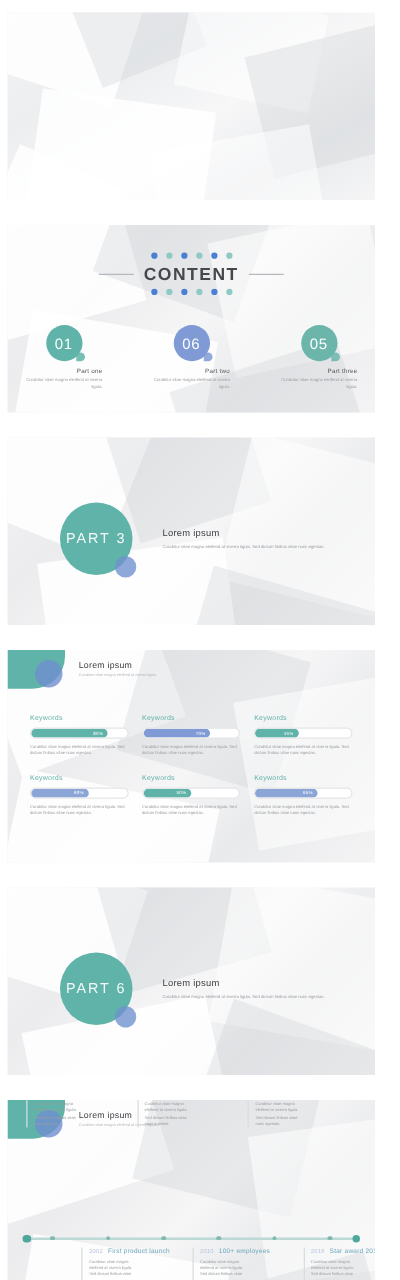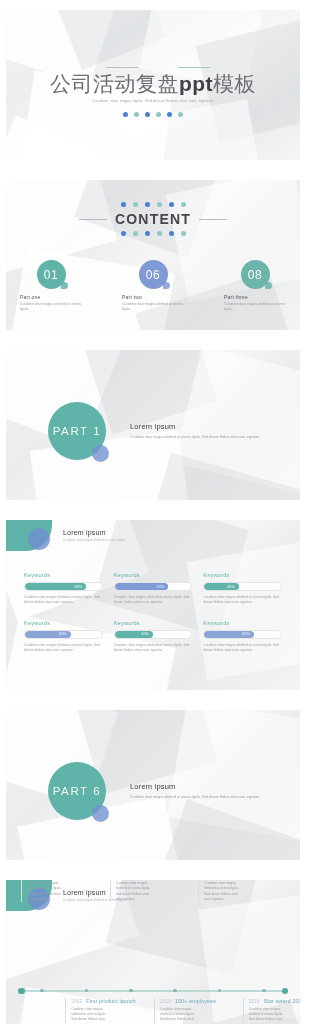--- a/index.html
+++ b/index.html
@@ -78,21 +78,21 @@
     display: flex; align-items: center; justify-content: center;
     gap: 8px; margin: 4px 0 4px;
   }
   .content-title-row .bar { width: 28px; height: 1px; background: #b5b8bc; }
   .content-title {
     font-size: 14px; font-weight: 700; letter-spacing: 1.2px; color: #44474b;
     font-family: "Liberation Sans", sans-serif;
   }
   .parts { position: absolute; left: 14px; right: 14px; top: 80px;
            display: flex; justify-content: space-between; }
-  .part { width: 62px; text-align: left; position: relative; }
+  .part { width: 62px; text-align: right; position: relative; }
   .part-circle {
     width: 29px; height: 29px; border-radius: 50%;
     margin: 0 auto; position: relative;
     display: flex; align-items: center; justify-content: center;
     color: #ffffff; font-size: 12px; letter-spacing: .5px;
   }
   .part-circle::after {
     content: ""; position: absolute; right: -2px; bottom: 0px;
     width: 7px; height: 7px; border-radius: 50% 50% 50% 0;
     background: inherit; opacity: .85;
@@ -198,40 +198,20 @@
       <div class="facets">
         <span class="e" style="left:-20px;top:-30px;width:120px;height:90px;transform:rotate(18deg);"></span>
         <span class="d" style="left:60px;top:-24px;width:90px;height:70px;transform:rotate(-22deg);"></span>
         <span style="left:140px;top:-10px;width:110px;height:80px;transform:rotate(12deg);"></span>
         <span class="d" style="left:200px;top:20px;width:120px;height:100px;transform:rotate(-14deg);"></span>
         <span class="e" style="left:20px;top:70px;width:140px;height:110px;transform:rotate(8deg);"></span>
         <span style="left:120px;top:100px;width:130px;height:90px;transform:rotate(-10deg);"></span>
         <span class="e" style="left:-10px;top:120px;width:90px;height:80px;transform:rotate(24deg);"></span>
       </div>
 
-      <div class="cover-inner">
-        <div class="cover-rules">
-          <i class="left"></i>
-          <i class="right"></i>
-        </div>
-
-        <div class="cover-title"><span>公司活动复盘</span><b>ppt</b><span>模板</span></div>
-
-        <div class="cover-sub">Curabitur vitae magna ligula. Sed dictum
-finibus vitae nunc egestas.</div>
-
-        <div class="dot-row">
-            <i style="background: rgb(74, 127, 212);"></i>
-            <i style="background: rgb(143, 201, 196);"></i>
-            <i style="background: rgb(74, 127, 212);"></i>
-            <i style="background: rgb(143, 201, 196);"></i>
-            <i style="background: rgb(74, 127, 212);"></i>
-            <i style="background: rgb(143, 201, 196);"></i>
-          </div>
-      </div>
     </div>
   </section>
 
   <section class="slide" id="slide-content">
     <div class="canvas">
       <div class="facets">
         <span class="e" style="left:-30px;top:-20px;width:130px;height:100px;transform:rotate(-16deg);"></span>
         <span class="d" style="left:80px;top:-30px;width:120px;height:90px;transform:rotate(20deg);"></span>
         <span style="left:170px;top:0px;width:130px;height:110px;transform:rotate(-12deg);"></span>
         <span class="e" style="left:10px;top:80px;width:150px;height:110px;transform:rotate(10deg);"></span>
@@ -272,40 +252,40 @@
           </div>
           <div class="part">
             <div class="part-circle" style="background:#7f9ad4">
               <span>06</span>
             </div>
             <div class="part-name">Part two</div>
             <div class="part-desc">Curabitur vitae magna eleifend at viverra ligula.</div>
           </div>
           <div class="part">
             <div class="part-circle" style="background:#6bb5ab">
-              <span>08</span>
+              <span>05</span>
             </div>
             <div class="part-name">Part three</div>
             <div class="part-desc">Curabitur vitae magna eleifend at viverra ligula.</div>
           </div>
         </div>
     </div>
   </section>
 
   <section class="slide slide-part" id="slide-part1">
     <div class="canvas">
       <div class="facets">
         <span class="e" style="left:-20px;top:-30px;width:120px;height:110px;transform:rotate(22deg);"></span>
         <span class="d" style="left:90px;top:-20px;width:110px;height:90px;transform:rotate(-18deg);"></span>
         <span style="left:180px;top:10px;width:130px;height:120px;transform:rotate(14deg);"></span>
         <span class="e" style="left:30px;top:90px;width:150px;height:100px;transform:rotate(-8deg);"></span>
         <span class="d" style="left:150px;top:120px;width:140px;height:90px;transform:rotate(16deg);"></span>
       </div>
       <div class="part-big">
-        <span>PART 1</span>
+        <span>PART 3</span>
       </div>
       <div class="part-bubble"></div>
       <div class="part-text">
         <h3>Lorem ipsum</h3>
         <p>Curabitur vitae magna eleifend at viverra ligula. Sed dictum finibus vitae nunc egestas.</p>
       </div>
     </div>
   </section>
 
   <section class="slide" id="slide-keywords">

